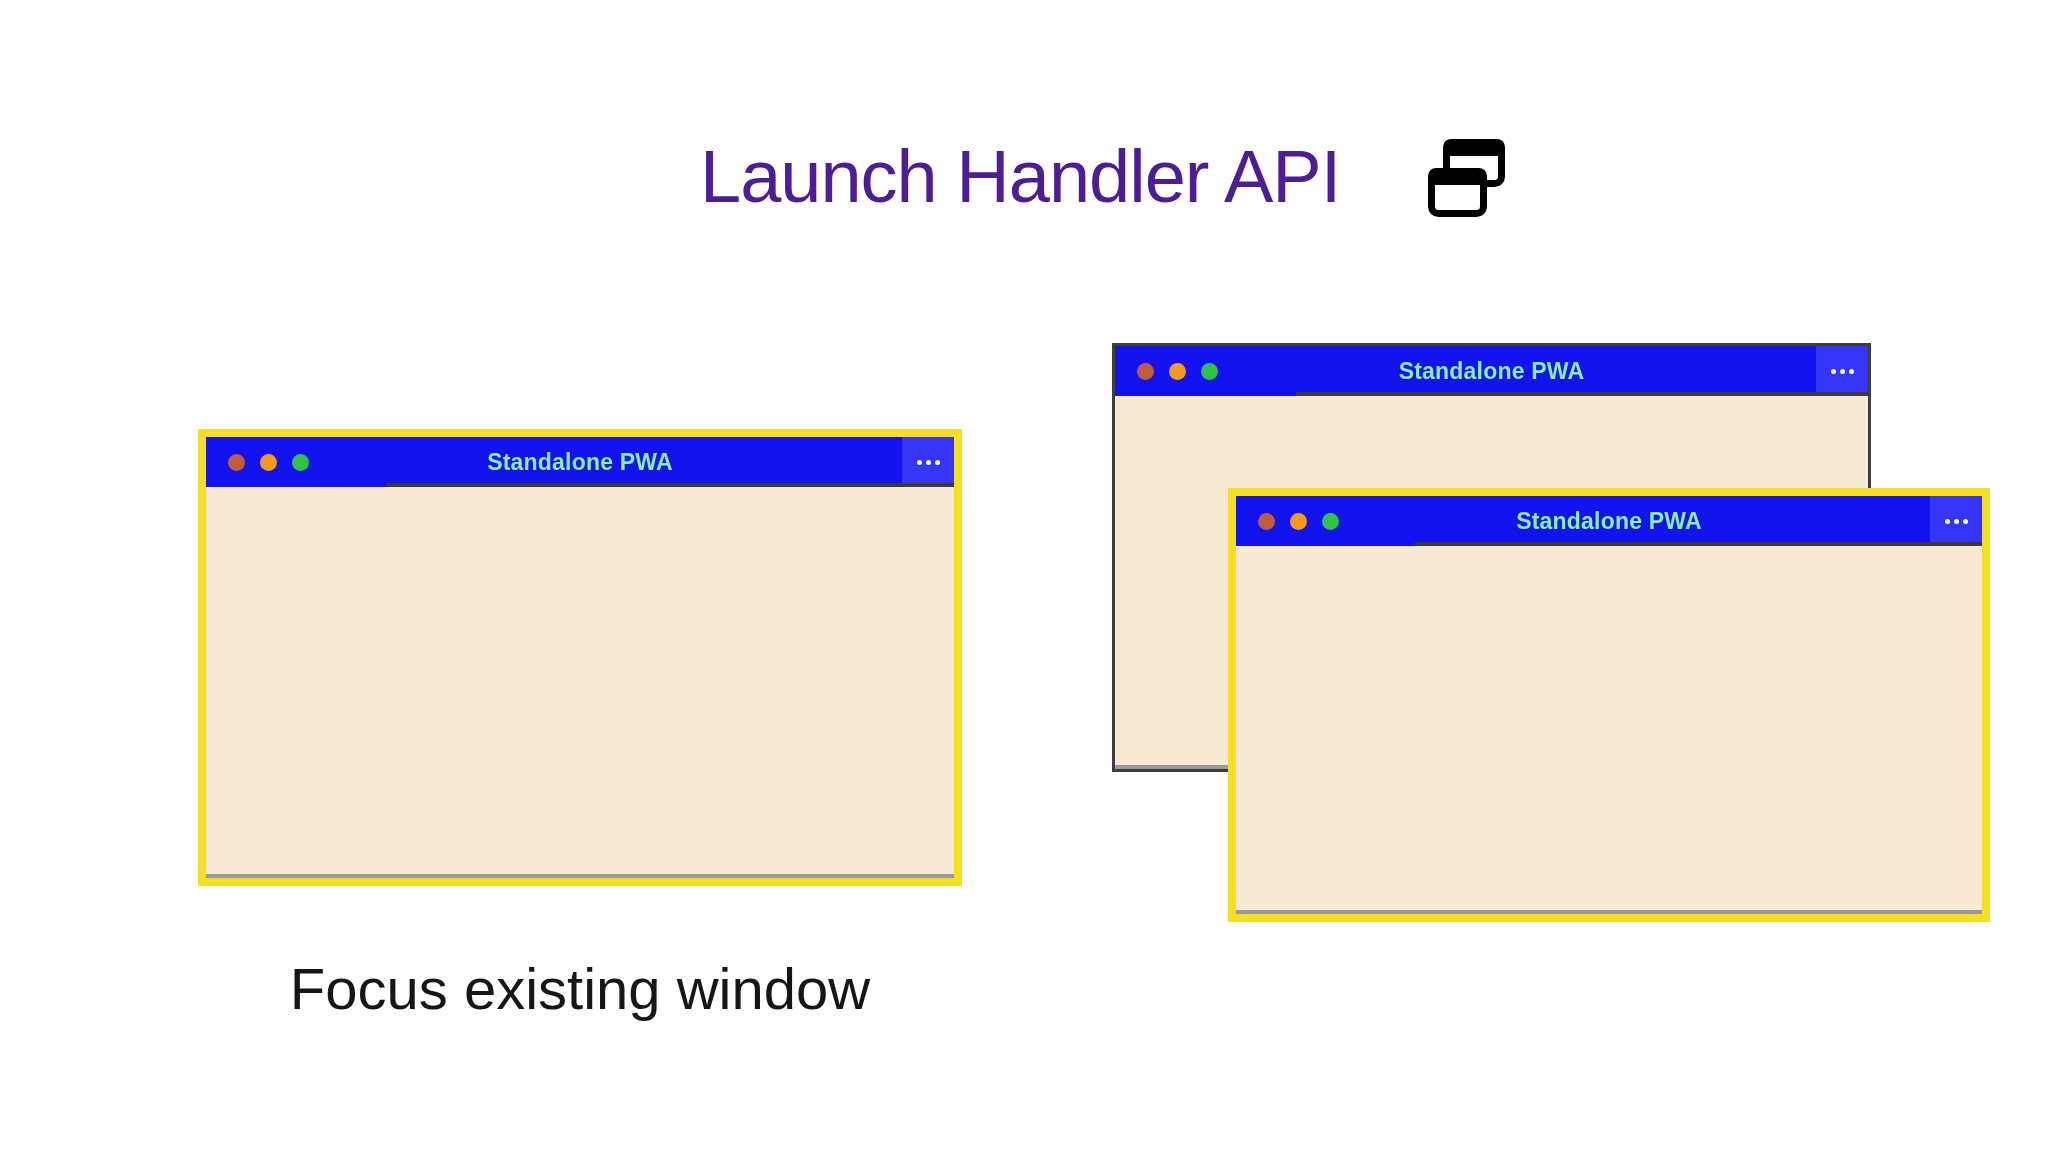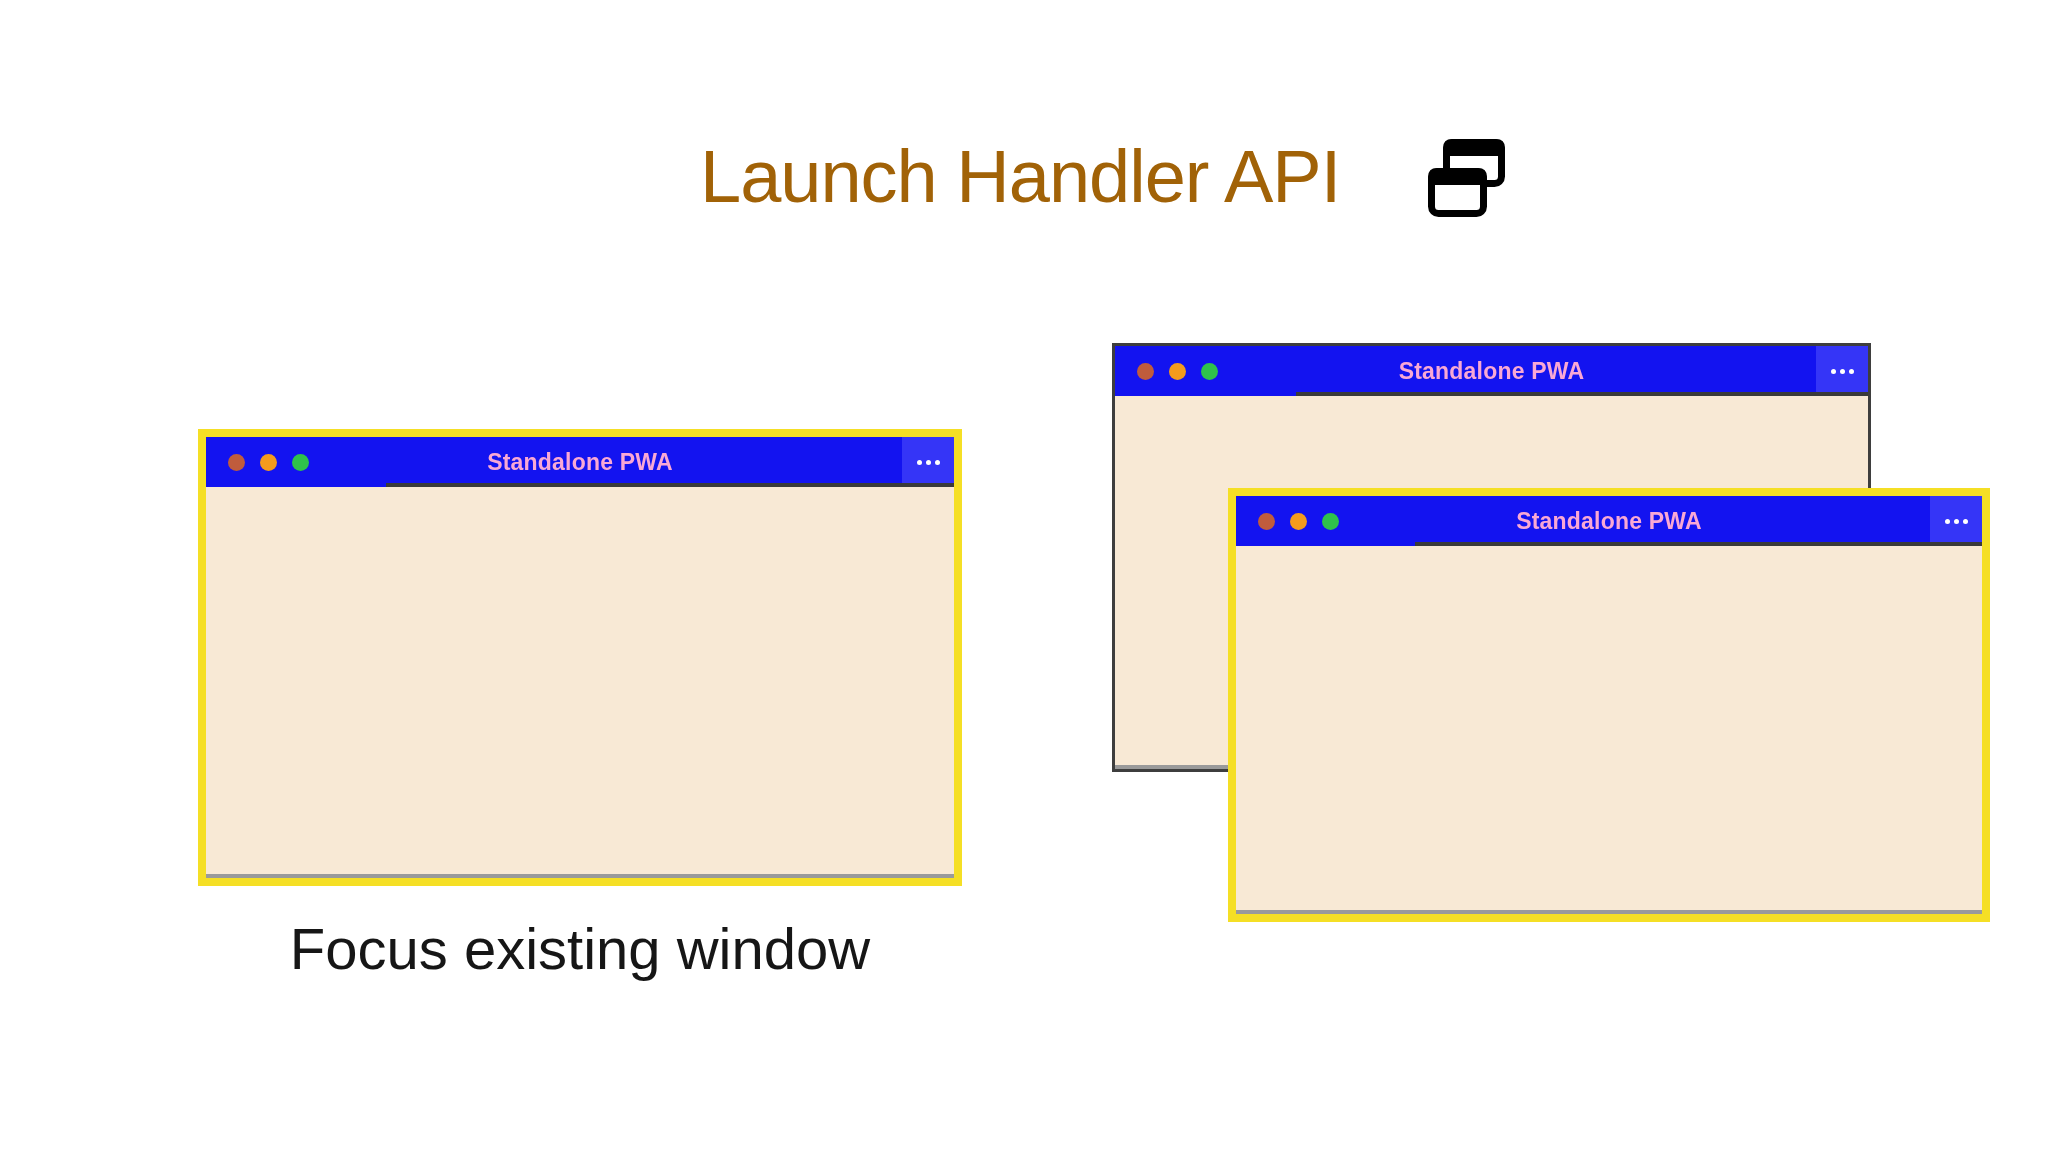--- a/index.html
+++ b/index.html
@@ -14,21 +14,21 @@
 
   
   .header-title {
     position: absolute;
     left: 700px;
     top: 140px;
     font-size: 74px;
     line-height: 1;
     font-weight: 400;
     letter-spacing: -1px;
-    color: #a16207;
+    color: #4c1d95;
     white-space: nowrap;
   }
   .header-icon { position: absolute; left: 1428px; top: 139px; }
 
   
   .window {
     position: absolute;
     box-sizing: border-box;
     display: flex;
     flex-direction: column;
@@ -59,21 +59,21 @@
     display: flex; align-items: center; gap: 15px; z-index: 2;
   }
   .dot { width: 17px; height: 17px; border-radius: 50%; }
   .dot-close    { background: var(--traffic-close, #C05C3C); }
   .dot-minimize { background: var(--traffic-minimize, #F49B1D); }
   .dot-maximize { background: var(--traffic-maximize, #2FC24B); }
 
   .app-title {
     position: absolute; inset: 0;
     display: flex; align-items: center; justify-content: center;
-    color: #f9a8d4;
+    color: #86efac;
     font-size: 23px;
     font-weight: 700;
     letter-spacing: 0.2px;
     z-index: 1;
   }
   .menu {
     position: absolute; right: 0; top: 0; bottom: 0; width: 52px;
     background: var(--titlebar-menu, #3535F7);
     display: flex; align-items: center; justify-content: center; gap: 4px;
     z-index: 2;
@@ -83,21 +83,21 @@
 
   .body {
     flex: 1;
     background: var(--window-body, #F8E9D5);
     border-bottom: 4px solid #9a9a9a;
   }
 
   
   .caption {
     position: absolute;
-    top: 916px;
+    top: 956px;
     font-size: 58px;
     line-height: 1.15;
     font-weight: 400;
     color: #161616;
     text-align: center;
     white-space: nowrap;
   }
   .caption-left  { left: 198px;  width: 764px; }
   .caption-right { left: 1243px; width: 784px; }
 </style>

